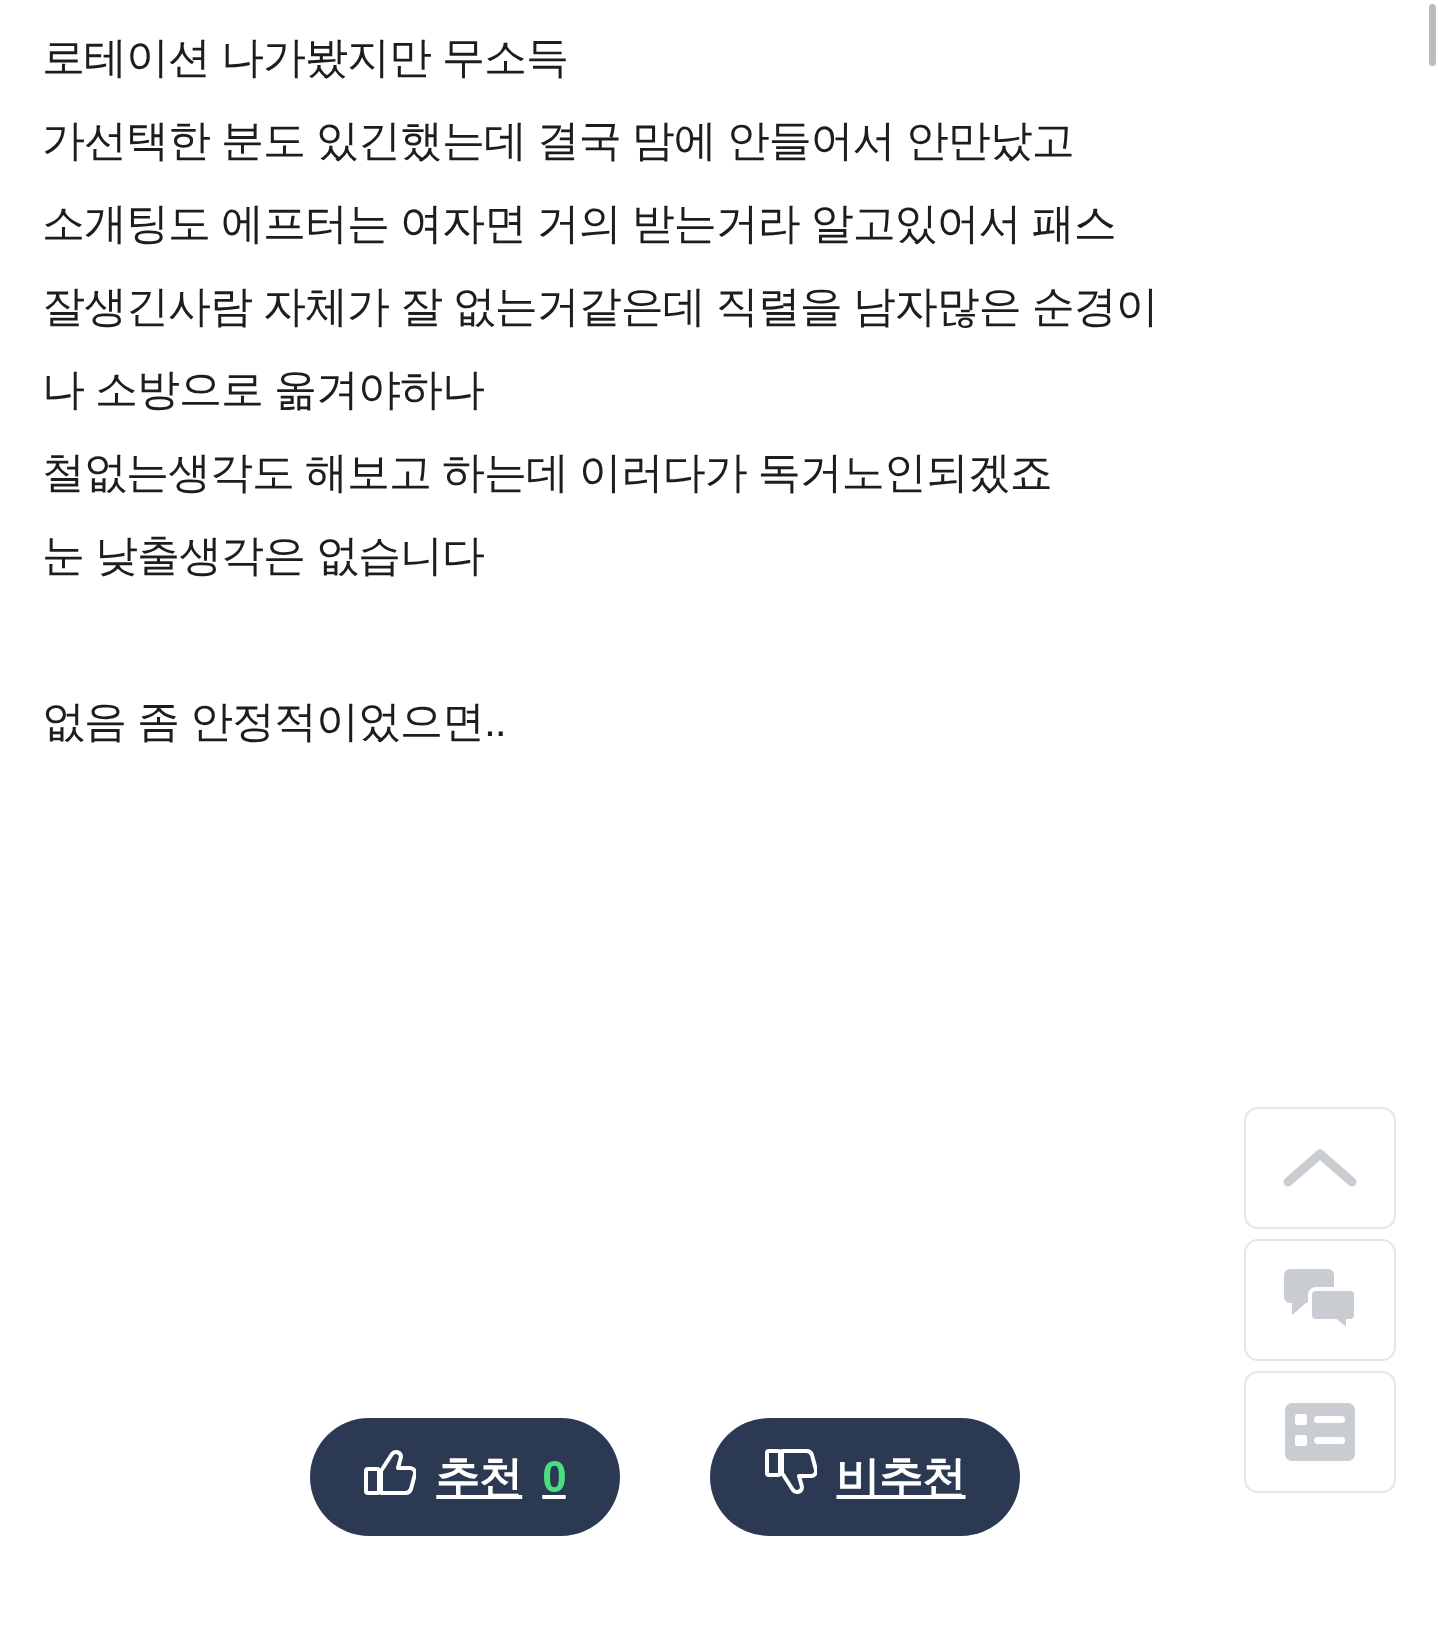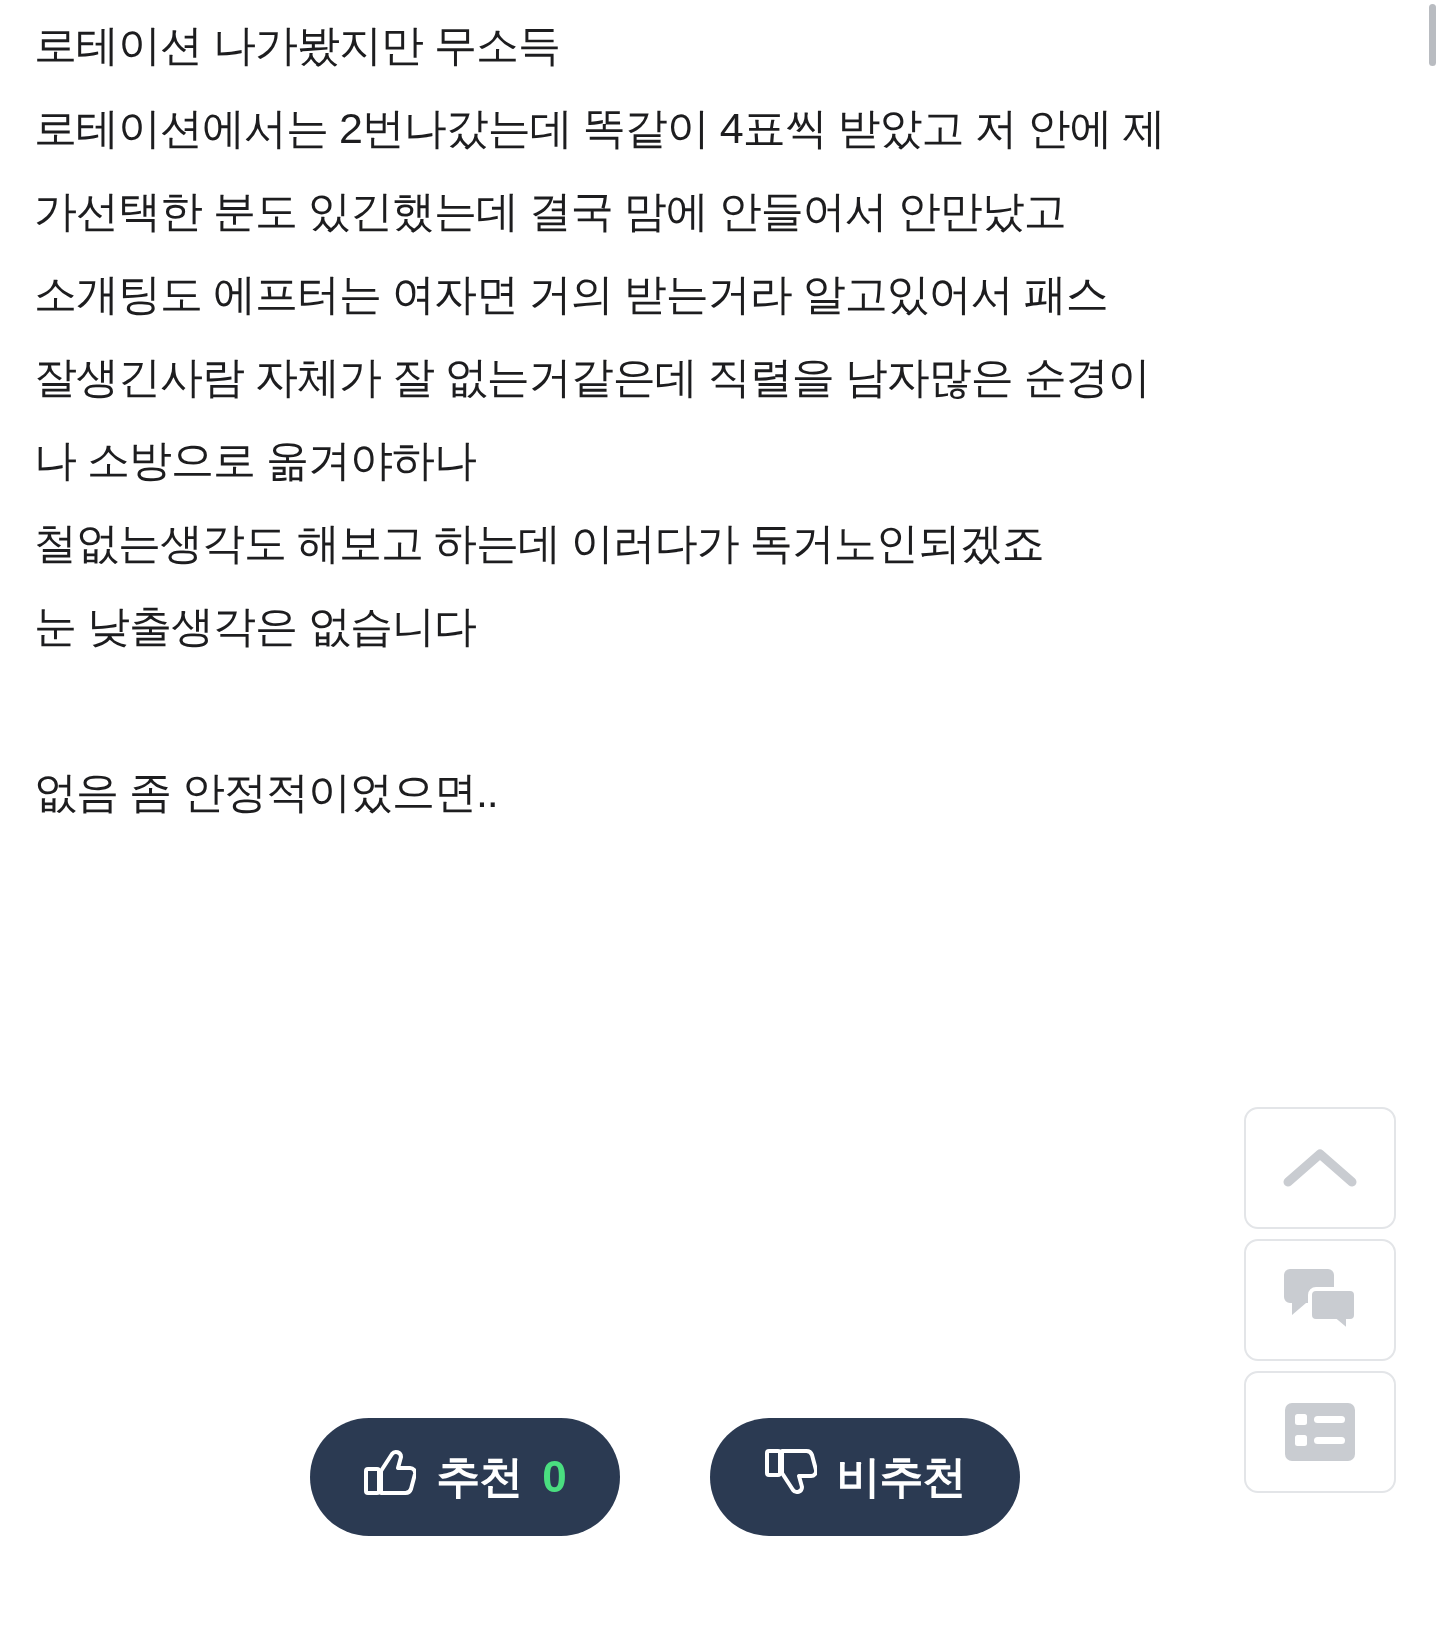--- a/index.html
+++ b/index.html
@@ -12,24 +12,24 @@
     height: 1648px;
     position: relative;
     font-family: "Liberation Sans", "DejaVu Sans", sans-serif;
     color: #1b1b1b;
     overflow: hidden;
   }
 
   
   #post-body {
     position: absolute;
-    left: 0;
+    left: 8px;
     top: 0;
     width: 1400px;
-    padding: 4px 40px 0 34px;
+    padding: 16px 40px 0 34px;
     box-sizing: border-box;
   }
   .post-line {
     font-size: 43px;
     line-height: 83px;
     letter-spacing: -1px;
     color: #1d1d1f;
     white-space: pre-wrap;
     word-break: break-all;
   }
@@ -81,20 +81,21 @@
     font-family: "Liberation Sans", "DejaVu Sans", sans-serif;
     font-size: 44px;
     font-weight: 700;
     letter-spacing: -1px;
     display: flex;
     align-items: center;
     justify-content: center;
     gap: 20px;
     cursor: pointer;
     box-sizing: border-box;
+    text-decoration: underline;
   }
   .vote-count {
     color: #4ade80;
     font-weight: 700;
     font-size: 44px;
   }
   .vote-icon { display: block; }
 
   
   #scrollbar-track {
@@ -113,21 +114,20 @@
     height: 62px;
     border-radius: 4px;
     background: #b9bcc1;
   }
 </style>
 </head>
 <body>
 
 <div id="post-body">
   <div class="post-line">로테이션 나가봤지만 무소득</div>
-  <div class="post-line">로테이션에서는 2번나갔는데 똑같이 4표씩 받았고 저 안에 제</div>
   <div class="post-line">가선택한 분도 있긴했는데 결국 맘에 안들어서 안만났고</div>
   <div class="post-line">소개팅도 에프터는 여자면 거의 받는거라 알고있어서 패스</div>
   <div class="post-line">잘생긴사람 자체가 잘 없는거같은데 직렬을 남자많은 순경이</div>
   <div class="post-line">나 소방으로 옮겨야하나</div>
   <div class="post-line">철없는생각도 해보고 하는데 이러다가 독거노인되겠죠</div>
   <div class="post-line">눈 낮출생각은 없습니다</div>
   <div class="post-line blank"></div>
   <div class="post-line">없음 좀 안정적이었으면..</div>
 </div>
 

